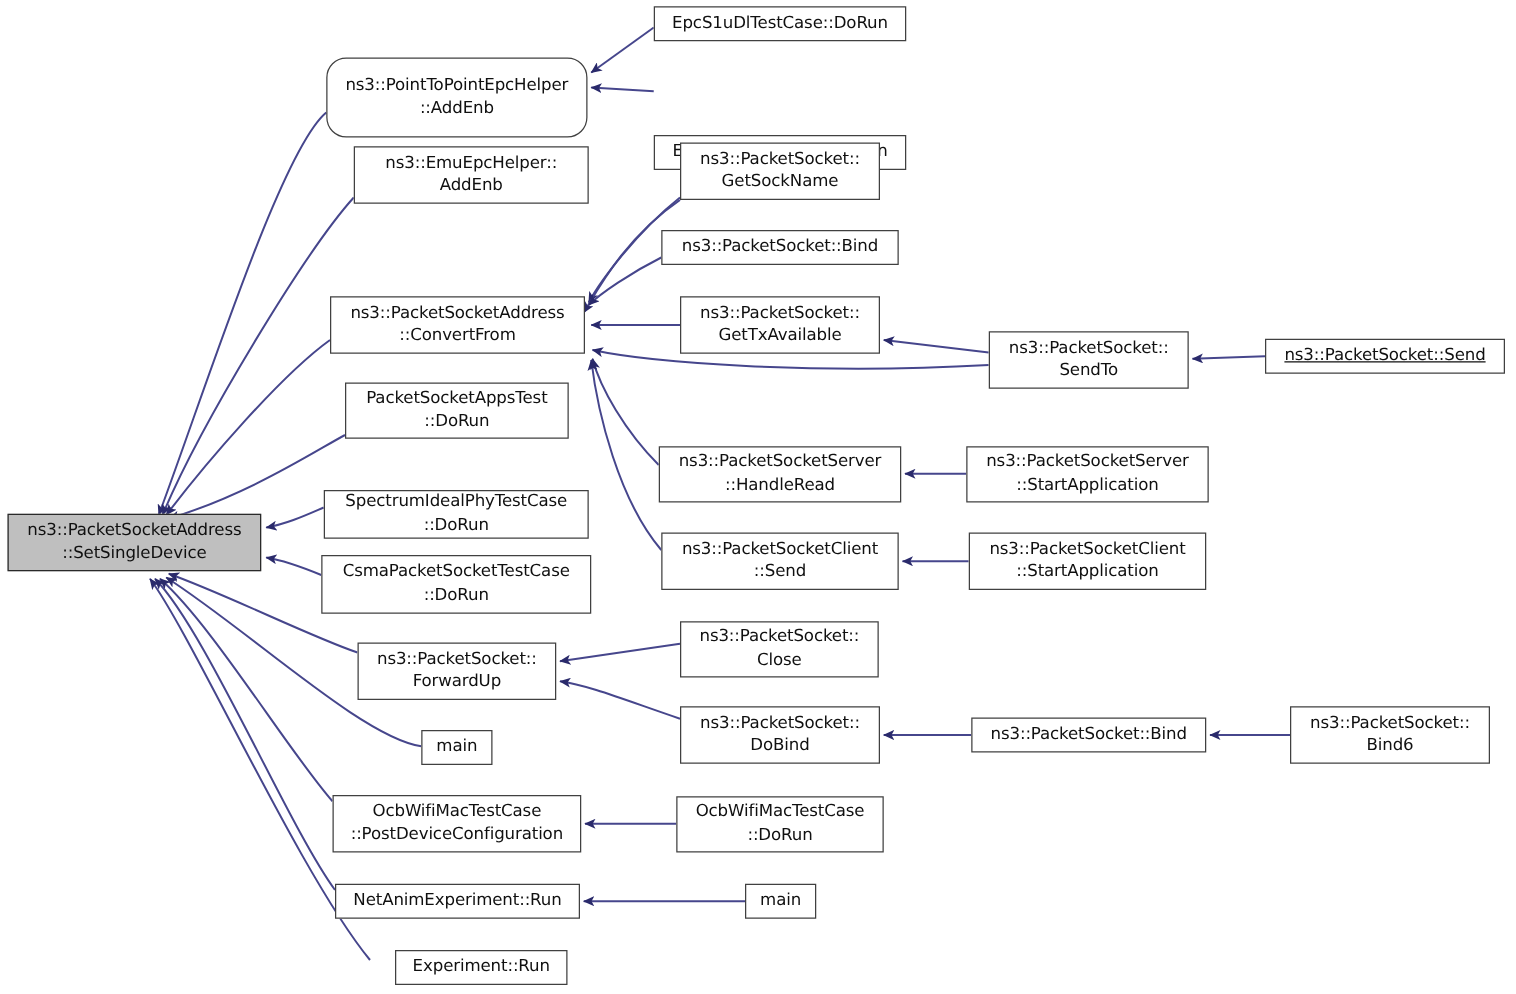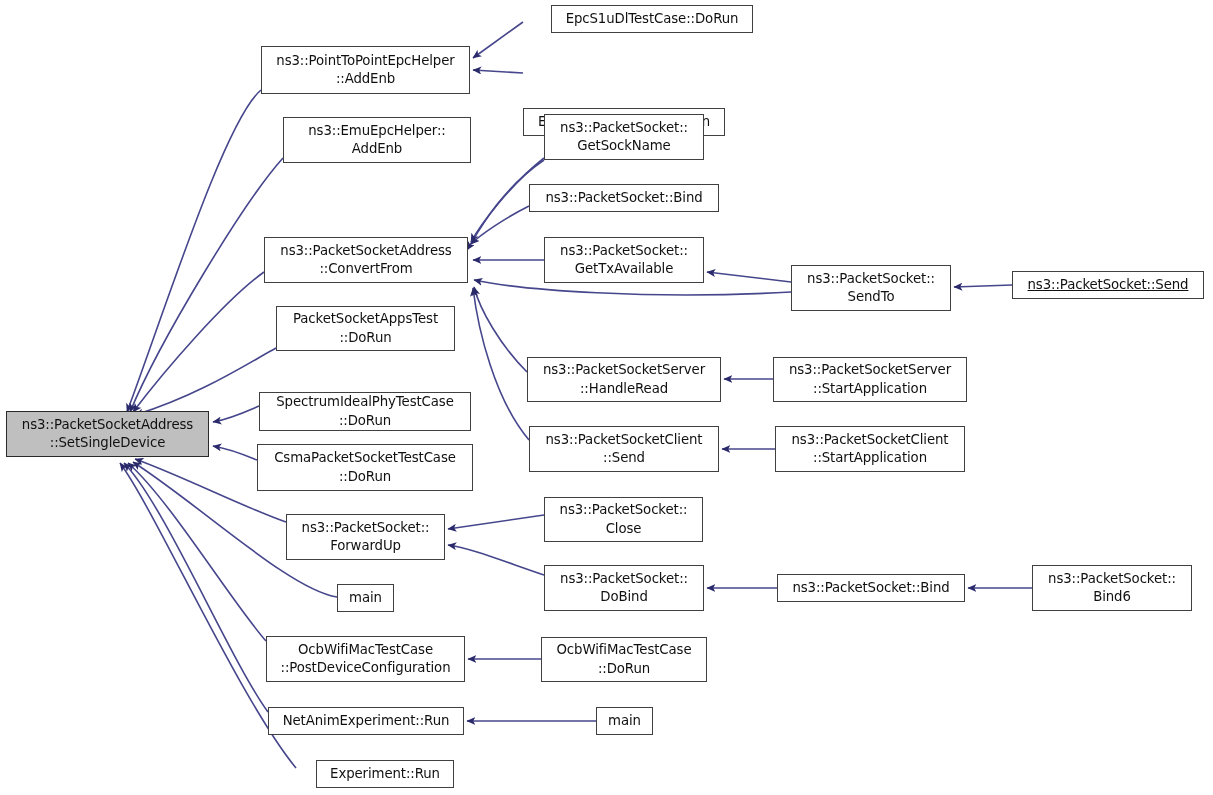--- a/index.html
+++ b/index.html
@@ -88,23 +88,23 @@
         <path d="M 266,641 C 230,600 170,500 128,463" fill="none" stroke="#46468c" stroke-width="1.6" marker-end="url(#arrow)"></path>
         <path d="M 541,659 L 468,659" fill="none" stroke="#46468c" stroke-width="1.6" marker-end="url(#arrow)"></path>
         <path d="M 268,712 C 230,660 165,505 124,463" fill="none" stroke="#46468c" stroke-width="1.6" marker-end="url(#arrow)"></path>
         <path d="M 596,721 L 467,721" fill="none" stroke="#46468c" stroke-width="1.6" marker-end="url(#arrow)"></path>
         <path d="M 296,768 C 240,700 155,510 120,463" fill="none" stroke="#46468c" stroke-width="1.6" marker-end="url(#arrow)"></path>
       </g>
   </svg>
   <div id="node-layer">
       <div class="node root" style="left: 6px; top: 411px; width: 203px; height: 46px;"><span class="node-label">ns3::PacketSocketAddress
 ::SetSingleDevice</span></div>
-      <div class="node" style="left: 261px; top: 46px; width: 209px; height: 48px;"><span class="node-label">ns3::PointToPointEpcHelper
+      <div class="node" style="left: 261px; top: 46px; width: 209px; height: 64px; border-radius: 16px;"><span class="node-label">ns3::PointToPointEpcHelper
 ::AddEnb</span></div>
-      <div class="node" style="left: 523px; top: 5px; width: 202px; height: 28px; margin-left: 28px;"><span class="node-label">EpcS1uDlTestCase::DoRun</span></div>
+      <div class="node" style="left: 523px; top: 5px; width: 202px; height: 28px;"><span class="node-label">EpcS1uDlTestCase::DoRun</span></div>
       <div class="node" style="left: 523px; top: 60px; width: 202px; height: 28px; margin-top: 48px;"><span class="node-label">EpcS1uUlTestCase::DoRun</span></div>
       <div class="node" style="left: 283px; top: 117px; width: 188px; height: 46px;"><span class="node-label">ns3::EmuEpcHelper::
 AddEnb</span></div>
       <div class="node" style="left: 264px; top: 237px; width: 204px; height: 46px;"><span class="node-label">ns3::PacketSocketAddress
 ::ConvertFrom</span></div>
       <div class="node" style="left: 544px; top: 114px; width: 160px; height: 46px;"><span class="node-label">ns3::PacketSocket::
 GetSockName</span></div>
       <div class="node" style="left: 529px; top: 184px; width: 190px; height: 28px;"><span class="node-label">ns3::PacketSocket::Bind</span></div>
       <div class="node" style="left: 544px; top: 237px; width: 160px; height: 46px;"><span class="node-label">ns3::PacketSocket::
 GetTxAvailable</span></div>

